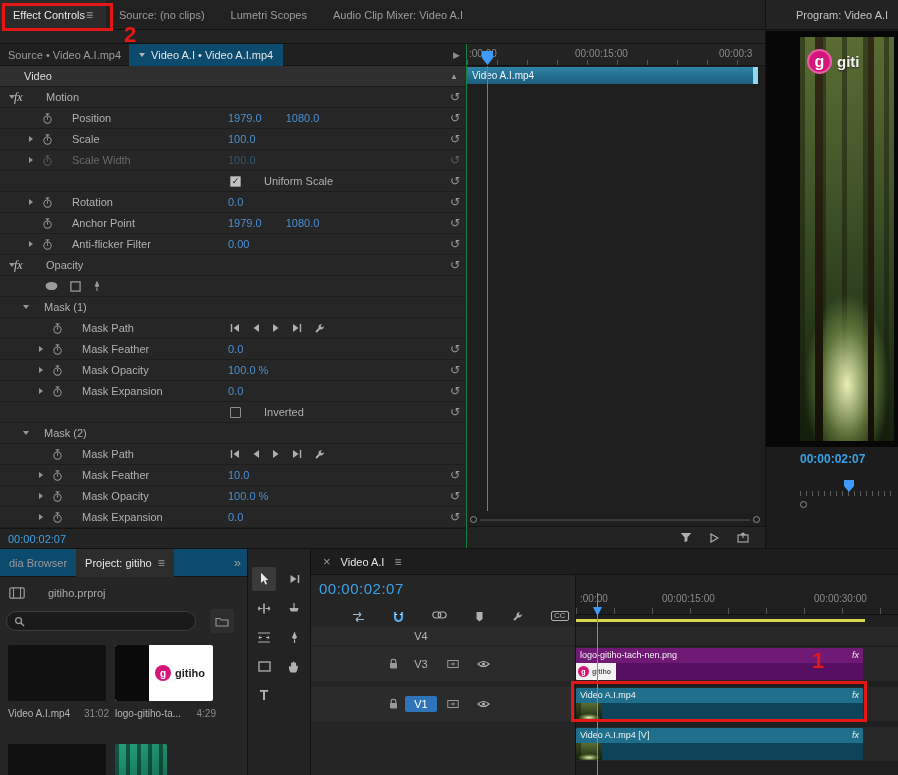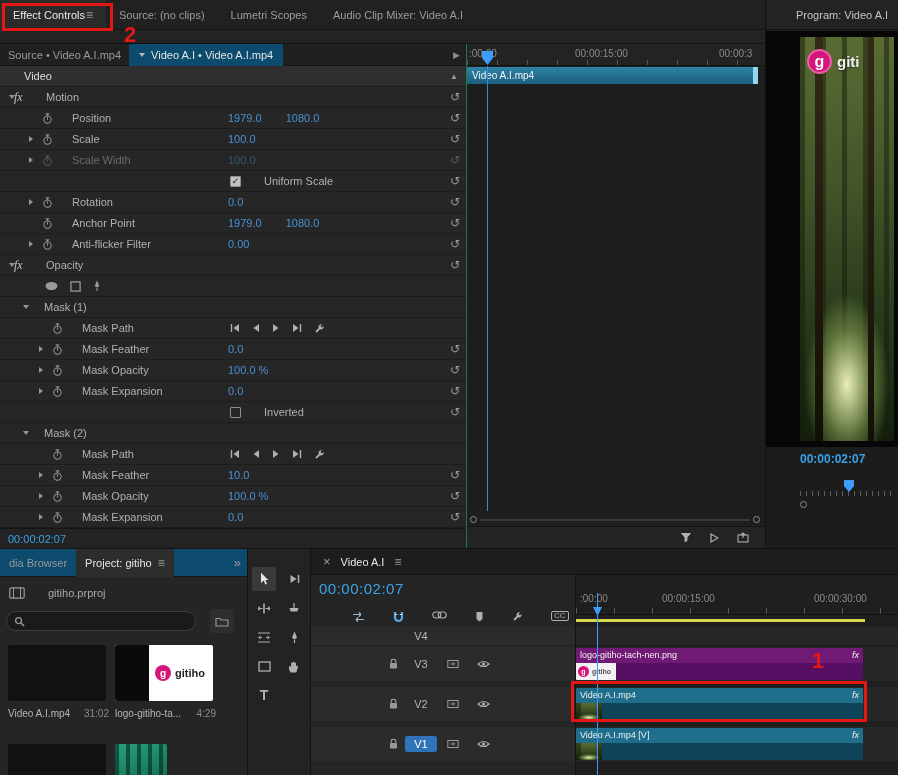--- a/index.html
+++ b/index.html
@@ -792,41 +792,20 @@
                 <path d="M3.5 5 h4 M7.5 5 l-1.6-1.6 M7.5 5 l-1.6 1.6" stroke="#999" stroke-width="1" fill="none"></path>
               </svg>
             </span>
             <span class="ic eyeic">
               <svg viewBox="0 0 14 9" width="13" height="9">
                 <path d="M1 4.5 Q7 -1 13 4.5 Q7 10 1 4.5 Z" fill="none" stroke="#b0b0b0" stroke-width="1.1"></path>
                 <circle cx="7" cy="4.5" r="1.7" fill="#b0b0b0"></circle>
               </svg>
             </span>
           </div>
-          <div class="thead" style="height: 34px; margin-bottom: 6px;">
-            <span class="ic lockic">
-              <svg viewBox="0 0 9 11" width="9" height="11">
-                <path d="M2.2 4.5 V3 a2.3 2.3 0 0 1 4.6 0 V4.5" fill="none" stroke="#999" stroke-width="1.2"></path>
-                <rect x="1" y="4.5" width="7" height="5.5" rx="0.8" fill="#999"></rect>
-              </svg>
-            </span>
-            <span class="tlabel">V2</span>
-            <span class="ic syncic">
-              <svg viewBox="0 0 12 10" width="12" height="10">
-                <rect x="0.8" y="1.5" width="10.4" height="7" fill="none" stroke="#999" stroke-width="1"></rect>
-                <path d="M3.5 5 h4 M7.5 5 l-1.6-1.6 M7.5 5 l-1.6 1.6" stroke="#999" stroke-width="1" fill="none"></path>
-              </svg>
-            </span>
-            <span class="ic eyeic">
-              <svg viewBox="0 0 14 9" width="13" height="9">
-                <path d="M1 4.5 Q7 -1 13 4.5 Q7 10 1 4.5 Z" fill="none" stroke="#b0b0b0" stroke-width="1.1"></path>
-                <circle cx="7" cy="4.5" r="1.7" fill="#b0b0b0"></circle>
-              </svg>
-            </span>
-          </div>
           <div class="thead" style="height: 34px; margin-bottom: 0px; text-decoration: underline;">
             <span class="ic lockic">
               <svg viewBox="0 0 9 11" width="9" height="11">
                 <path d="M2.2 4.5 V3 a2.3 2.3 0 0 1 4.6 0 V4.5" fill="none" stroke="#999" stroke-width="1.2"></path>
                 <rect x="1" y="4.5" width="7" height="5.5" rx="0.8" fill="#999"></rect>
               </svg>
             </span>
             <span class="tlabel tgt">V1</span>
             <span class="ic syncic">
               <svg viewBox="0 0 12 10" width="12" height="10">

